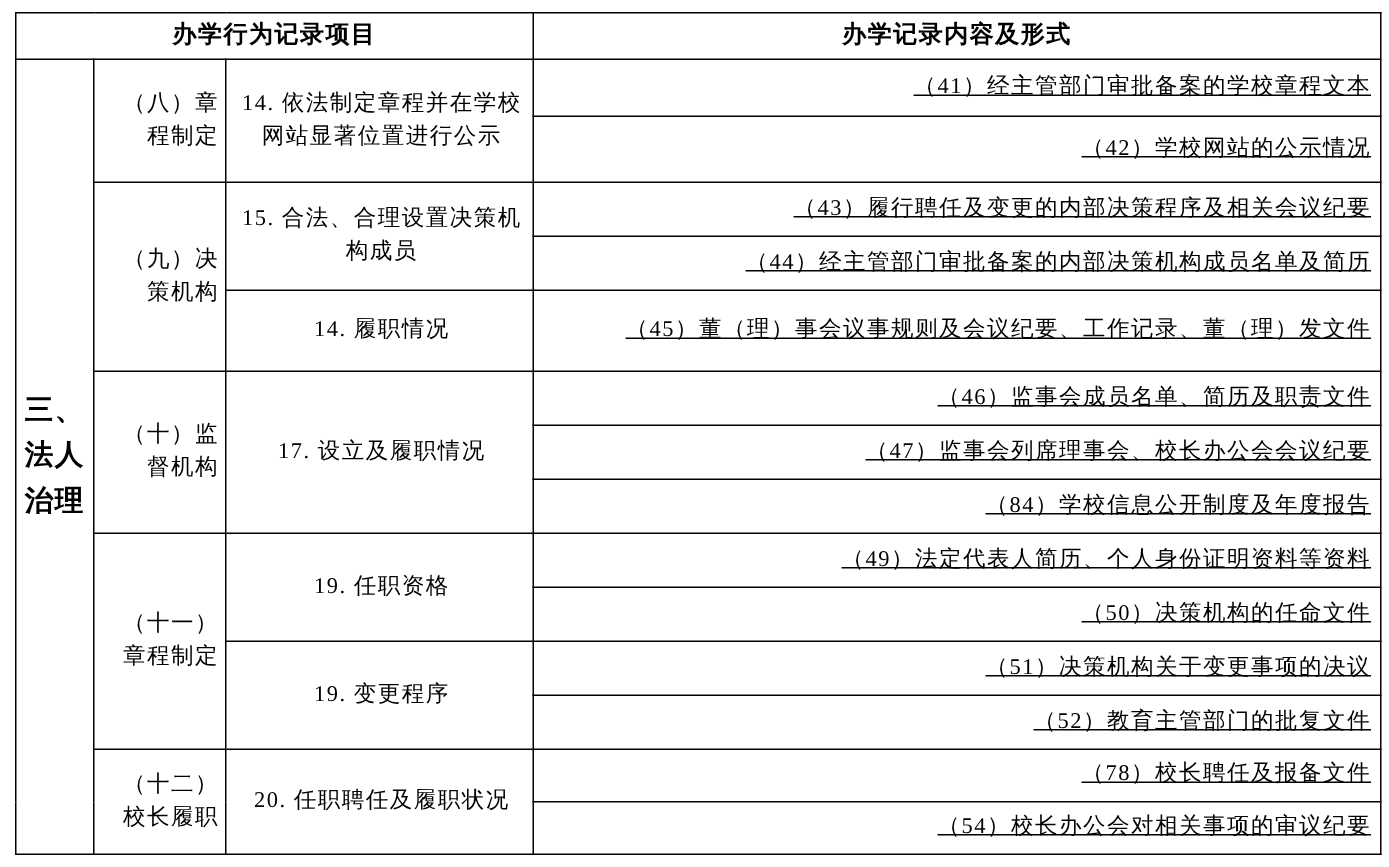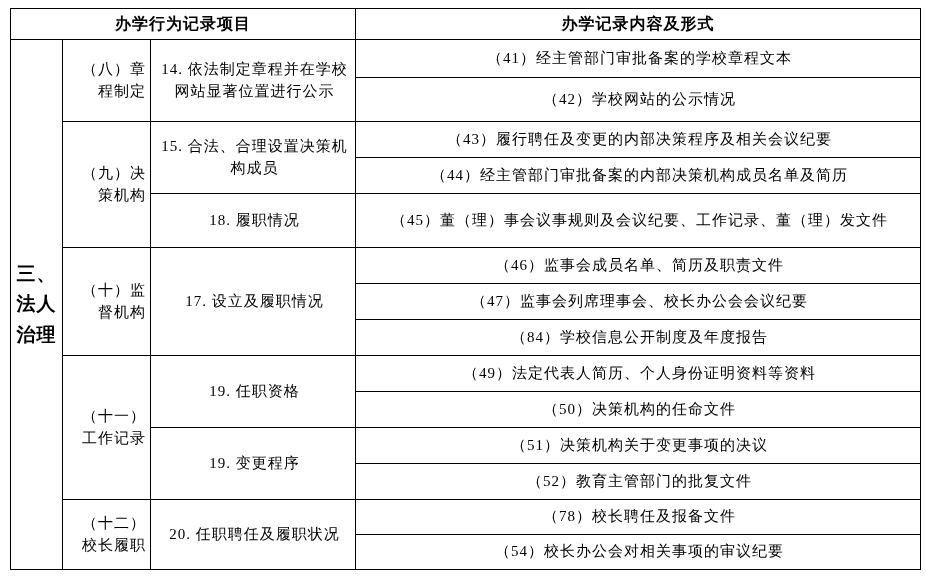--- a/index.html
+++ b/index.html
@@ -48,22 +48,23 @@
     text-align: right;
     word-break: break-all;
   }
   td.item {
     padding: 2px 4px 2px 7px;
     text-align: center;
     word-break: break-all;
   }
   td.record {
     padding: 2px 6px 2px 9px;
-    text-align: center;
+    text-align: right;
     word-break: break-all;
+    text-decoration: underline;
   }
   tr.h38 { height: 38px; }
   tr.h44 { height: 44px; }
   tr.h36 { height: 36px; }
   tr.h54 { height: 54px; }
   tr.h35 { height: 35px; }
 </style>
 </head>
 <body>
 
@@ -90,36 +91,36 @@
   </tr>
   <tr class="h36">
     <td class="category" rowspan="3">（九）决策机构</td>
     <td class="item" rowspan="2">15. 合法、合理设置决策机构成员</td>
     <td class="record">（43）履行聘任及变更的内部决策程序及相关会议纪要</td>
   </tr>
   <tr class="h36">
     <td class="record">（44）经主管部门审批备案的内部决策机构成员名单及简历</td>
   </tr>
   <tr class="h54">
-    <td class="item">18. 履职情况</td>
+    <td class="item">14. 履职情况</td>
     <td class="record">（45）董（理）事会议事规则及会议纪要、工作记录、董（理）发文件</td>
   </tr>
   <tr class="h36">
     <td class="category" rowspan="3">（十）监督机构</td>
     <td class="item" rowspan="3">17. 设立及履职情况</td>
     <td class="record">（46）监事会成员名单、简历及职责文件</td>
   </tr>
   <tr class="h36">
     <td class="record">（47）监事会列席理事会、校长办公会会议纪要</td>
   </tr>
   <tr class="h36">
     <td class="record">（84）学校信息公开制度及年度报告</td>
   </tr>
   <tr class="h36">
-    <td class="category" rowspan="4">（十一）工作记录</td>
+    <td class="category" rowspan="4">（十一）章程制定</td>
     <td class="item" rowspan="2">19. 任职资格</td>
     <td class="record">（49）法定代表人简历、个人身份证明资料等资料</td>
   </tr>
   <tr class="h36">
     <td class="record">（50）决策机构的任命文件</td>
   </tr>
   <tr class="h36">
     <td class="item" rowspan="2">19. 变更程序</td>
     <td class="record">（51）决策机构关于变更事项的决议</td>
   </tr>

